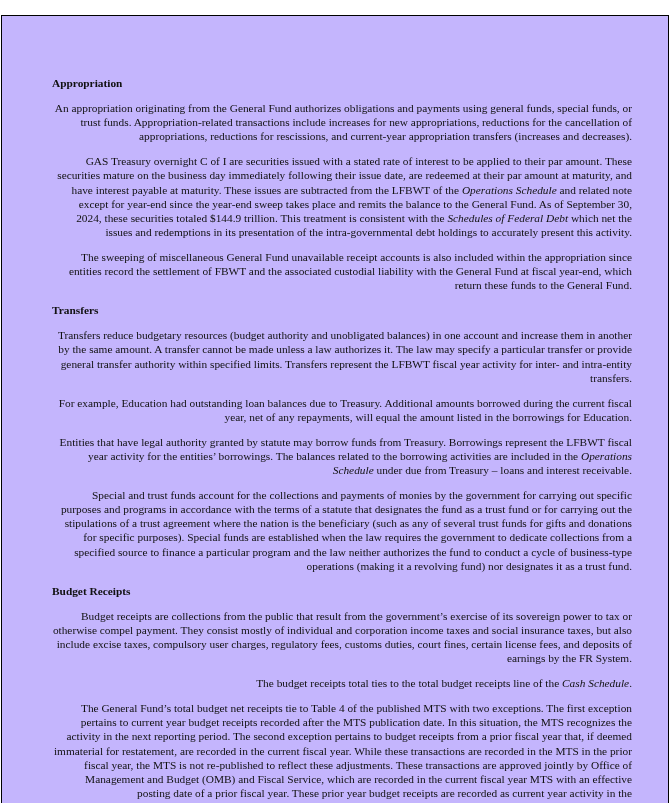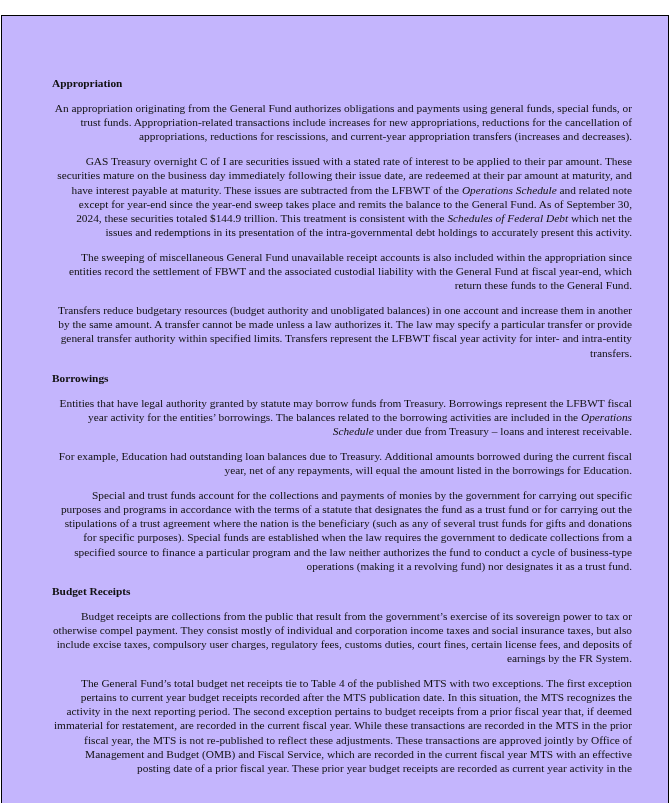--- a/index.html
+++ b/index.html
@@ -49,22 +49,23 @@
   </style>
 </head>
 <body>
 
 <div class="page">
   <div class="content" id="content">
       <h2>Appropriation</h2>
       <p><span>An appropriation originating from the General Fund authorizes obligations and payments using general funds, special funds, or trust funds. Appropriation-related transactions include increases for new appropriations, reductions for the cancellation of appropriations, reductions for rescissions, and current-year appropriation transfers (increases and decreases).</span></p>
       <p><span>GAS Treasury overnight C of I are securities issued with a stated rate of interest to be applied to their par amount. These securities mature on the business day immediately following their issue date, are redeemed at their par amount at maturity, and have interest payable at maturity. These issues are subtracted from the LFBWT of the </span><em>Operations Schedule</em><span> and related note except for year-end since the year-end sweep takes place and remits the balance to the General Fund. As of September 30, 2024, these securities totaled $144.9 trillion. This treatment is consistent with the </span><em>Schedules of Federal Debt</em><span> which net the issues and redemptions in its presentation of the intra-governmental debt holdings to accurately present this activity.</span></p>
       <p><span>The sweeping of miscellaneous General Fund unavailable receipt accounts is also included within the appropriation since entities record the settlement of FBWT and the associated custodial liability with the General Fund at fiscal year-end, which return these funds to the General Fund.</span></p>
+      <h2>Transfers</h2>
       <p><span>Transfers reduce budgetary resources (budget authority and unobligated balances) in one account and increase them in another by the same amount. A transfer cannot be made unless a law authorizes it. The law may specify a particular transfer or provide general transfer authority within specified limits. Transfers represent the LFBWT fiscal year activity for inter- and intra-entity transfers.</span></p>
-      <h2>Borrowings</h2>
+      <p><span>For example, Education had outstanding loan balances due to Treasury. Additional amounts borrowed during the current fiscal year, net of any repayments, will equal the amount listed in the borrowings for Education.</span></p>
       <p><span>Entities that have legal authority granted by statute may borrow funds from Treasury. Borrowings represent the LFBWT fiscal year activity for the entities’ borrowings. The balances related to the borrowing activities are included in the </span><em>Operations Schedule</em><span> under due from Treasury – loans and interest receivable.</span></p>
-      <p><span>For example, Education had outstanding loan balances due to Treasury. Additional amounts borrowed during the current fiscal year, net of any repayments, will equal the amount listed in the borrowings for Education.</span></p>
       <p><span>Special and trust funds account for the collections and payments of monies by the government for carrying out specific purposes and programs in accordance with the terms of a statute that designates the fund as a trust fund or for carrying out the stipulations of a trust agreement where the nation is the beneficiary (such as any of several trust funds for gifts and donations for specific purposes). Special funds are established when the law requires the government to dedicate collections from a specified source to finance a particular program and the law neither authorizes the fund to conduct a cycle of business-type operations (making it a revolving fund) nor designates it as a trust fund.</span></p>
       <h2>Budget Receipts</h2>
       <p><span>Budget receipts are collections from the public that result from the government’s exercise of its sovereign power to tax or otherwise compel payment. They consist mostly of individual and corporation income taxes and social insurance taxes, but also include excise taxes, compulsory user charges, regulatory fees, customs duties, court fines, certain license fees, and deposits of earnings by the FR System.</span></p>
+      <p><span>The budget receipts total ties to the total budget receipts line of the </span><em>Cash Schedule</em><span>.</span></p>
       <p><span>The General Fund’s total budget net receipts tie to Table 4 of the published MTS with two exceptions. The first exception pertains to current year budget receipts recorded after the MTS publication date. In this situation, the MTS recognizes the activity in the next reporting period. The second exception pertains to budget receipts from a prior fiscal year that, if deemed immaterial for restatement, are recorded in the current fiscal year. While these transactions are recorded in the MTS in the prior fiscal year, the MTS is not re-published to reflect these adjustments. These transactions are approved jointly by Office of Management and Budget (OMB) and Fiscal Service, which are recorded in the current fiscal year MTS with an effective posting date of a prior fiscal year. These prior year budget receipts are recorded as current year activity in the </span></p>
     </div>
 </div>
 
 </body></html>

